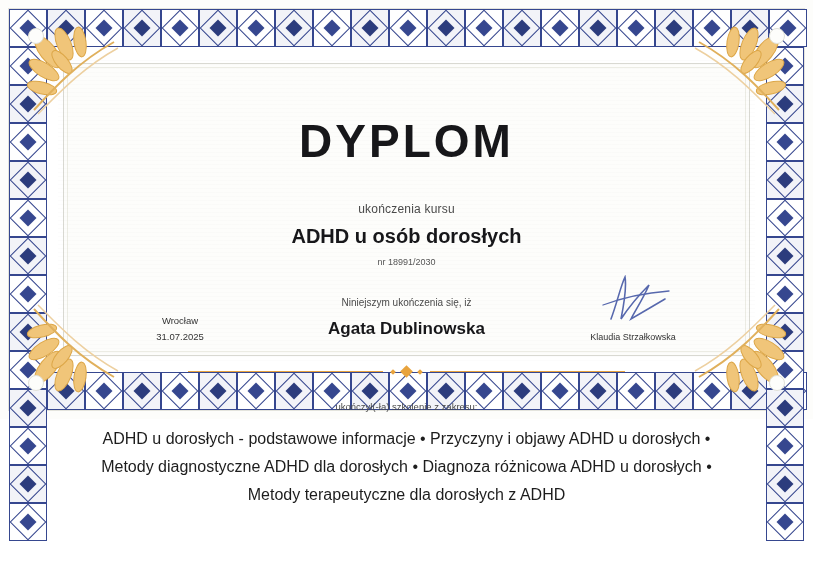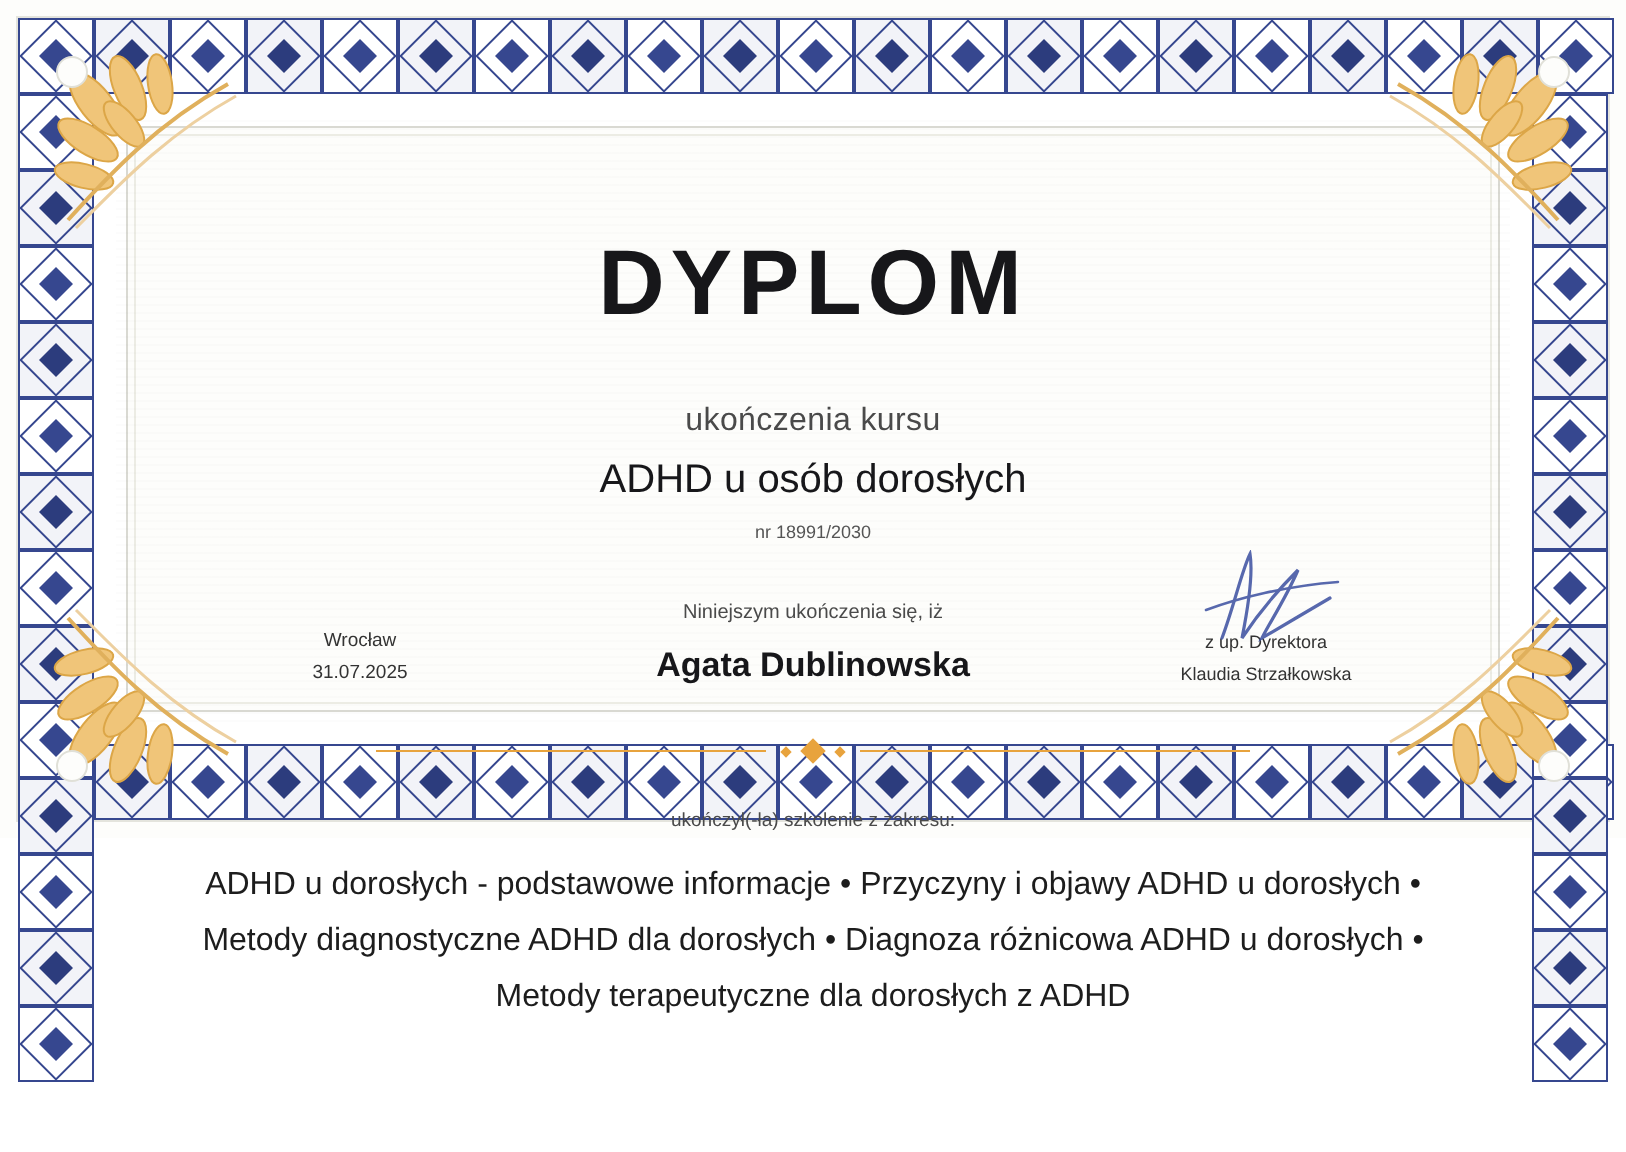--- a/index.html
+++ b/index.html
@@ -129,28 +129,28 @@
   }
 
   .title {
     font-size: 46px;
     font-weight: bold;
     letter-spacing: 3px;
     margin-top: 48px;
     color: #17171a;
   }
   .subtitle-small {
-    font-size: 16px;
+    font-size: 12px;
     color: #4a4a4a;
     margin-top: 34px;
     letter-spacing: .2px;
   }
   .course-name {
     font-size: 20px;
-    font-weight: normal;
+    font-weight: bold;
     margin-top: 9px;
     color: #17171a;
   }
   .cert-number {
     font-size: 9px;
     color: #555;
     margin-top: 9px;
   }
   .attest {
     font-size: 10px;
@@ -463,18 +463,17 @@
         <div>Wrocław</div>
         <div>31.07.2025</div>
       </div>
 
 
       <div class="footer-col right">
         <svg class="signature" viewBox="0 0 120 48">
           <path d="M38 44 C 44 28, 48 10, 52 2 C 54 14, 50 34, 48 44 C 56 32, 66 20, 76 10 C 70 24, 62 36, 58 44 C 68 38, 82 30, 92 24" fill="none" stroke="#3b4fa0" stroke-width="1.6" stroke-linecap="round"></path>
           <path d="M30 30 C 46 24, 70 18, 96 16" fill="none" stroke="#3b4fa0" stroke-width="1.3" stroke-linecap="round"></path>
         </svg>
-        <div class="sig-caption-1">z up. Dyrektora</div>
         <div class="sig-caption-2">Klaudia Strzałkowska</div>
       </div>
     </div>
   </div>
 </div>
 
 </body></html>

